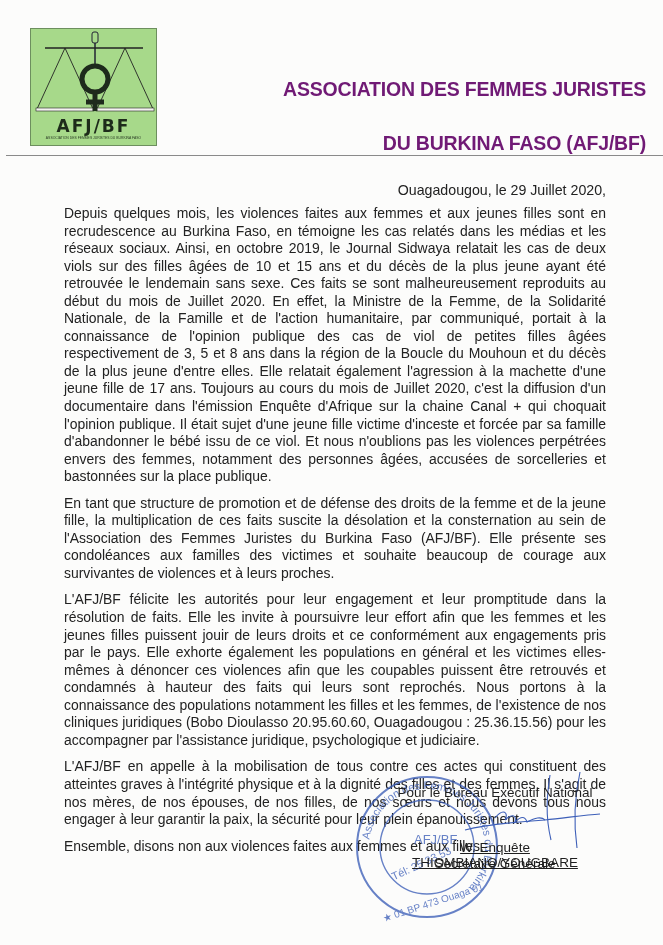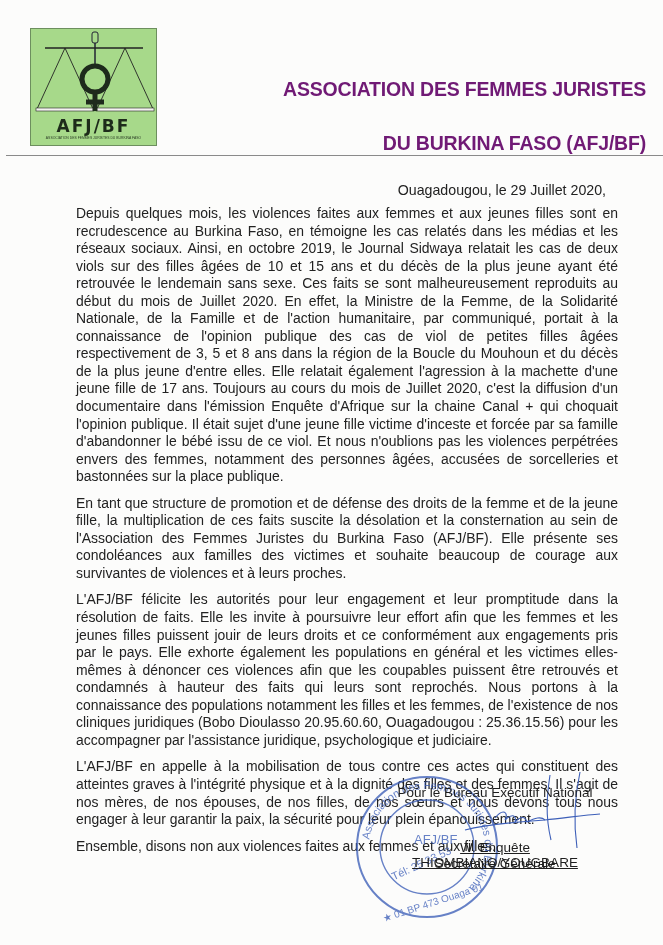--- a/index.html
+++ b/index.html
@@ -31,21 +31,21 @@
   .org-title.l1 { top: 78px; }
   .org-title.l2 { top: 112px; margin-top: 20px; }
   .header-rule {
     position: absolute; left: 6px; right: 0; top: 155px; height: 0;
     border-top: 1.2px solid #8a8a8a;
   }
   .date-line {
     position: absolute; right: 57px; top: 182px; font-size: 14.2px; color: #222;
   }
   .body-text {
-    position: absolute; left: 76px; width: 542px; top: 205px;
+    position: absolute; left: 64px; width: 542px; top: 205px;
     font-size: 13.95px; line-height: 17.55px; color: #222;
   }
   .body-text p { margin: 0 0 9px 0; text-align: justify; text-align-last: left; }
   .sig {
     position: absolute; left: 380px; width: 230px; text-align: center;
     font-weight: normal; font-size: 13.5px; color: #1e1e1e;
   }
   .sig.office { top: 785px; }
   .sig.name { top: 840px; text-decoration: underline; }
   .sig.role { top: 856px; }

